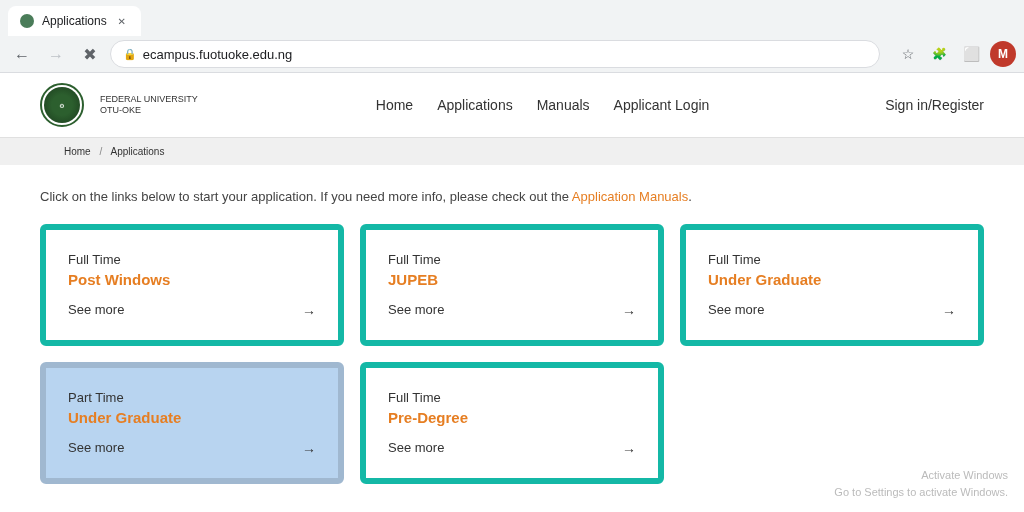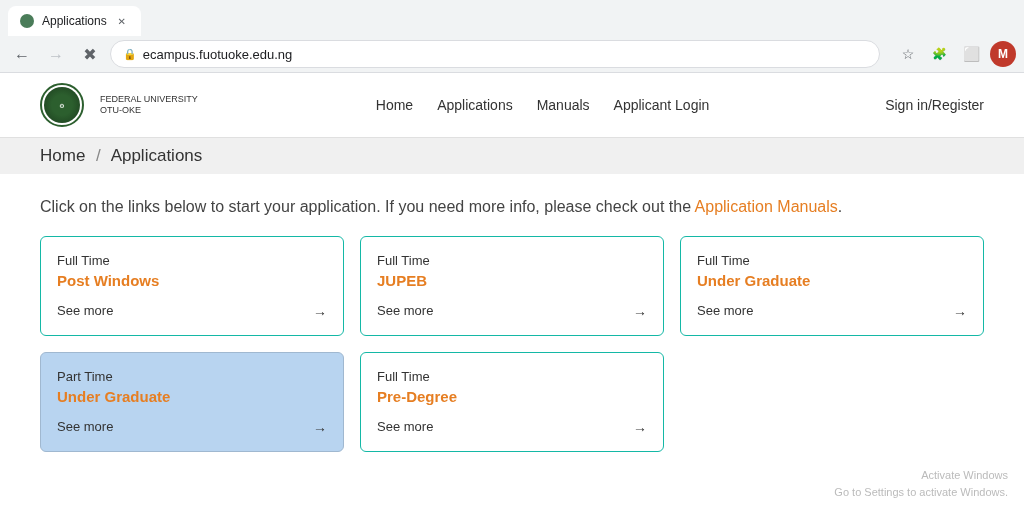--- a/index.html
+++ b/index.html
@@ -150,22 +150,22 @@
       color: #333;
       font-size: 14px;
       cursor: pointer;
       background: none;
       border: none;
     }
 
     
     .breadcrumb {
       background: #f0f0f0;
-      padding: 8px 40px;
-      font-size: 17px;
+      padding: 8px 64px;
+      font-size: 10px;
       color: #555;
     }
     .breadcrumb a { color: #333; text-decoration: none; cursor: pointer; }
     .breadcrumb-sep { margin: 0 6px; color: #888; }
     .breadcrumb-current { color: #333; }
 
     
     .main-content {
       padding: 24px 40px 20px;
       background: #fff;
@@ -176,35 +176,35 @@
       color: #1a1a2e;
       margin-bottom: 8px;
     }
     .subtitle {
       color: #555;
       font-size: 13px;
       margin-bottom: 8px;
     }
     .description {
       color: #444;
-      font-size: 16px;
+      font-size: 13px;
       margin-bottom: 20px;
     }
     .description a { color: #e67e22; text-decoration: none; }
 
     
     .cards-grid {
       display: grid;
       grid-template-columns: repeat(3, 1fr);
       gap: 16px;
     }
     .card {
-      border: 1px solid #14b8a6;
+      border: 6px solid #14b8a6;
       border-radius: 6px;
-      padding: 16px;
+      padding: 22px;
       background: #fff;
       cursor: pointer;
       position: relative;
     }
     .card.highlighted {
       background: #b8d4f0;
       border-color: #a0b8d0;
     }
     .card-type {
       font-size: 13px;

